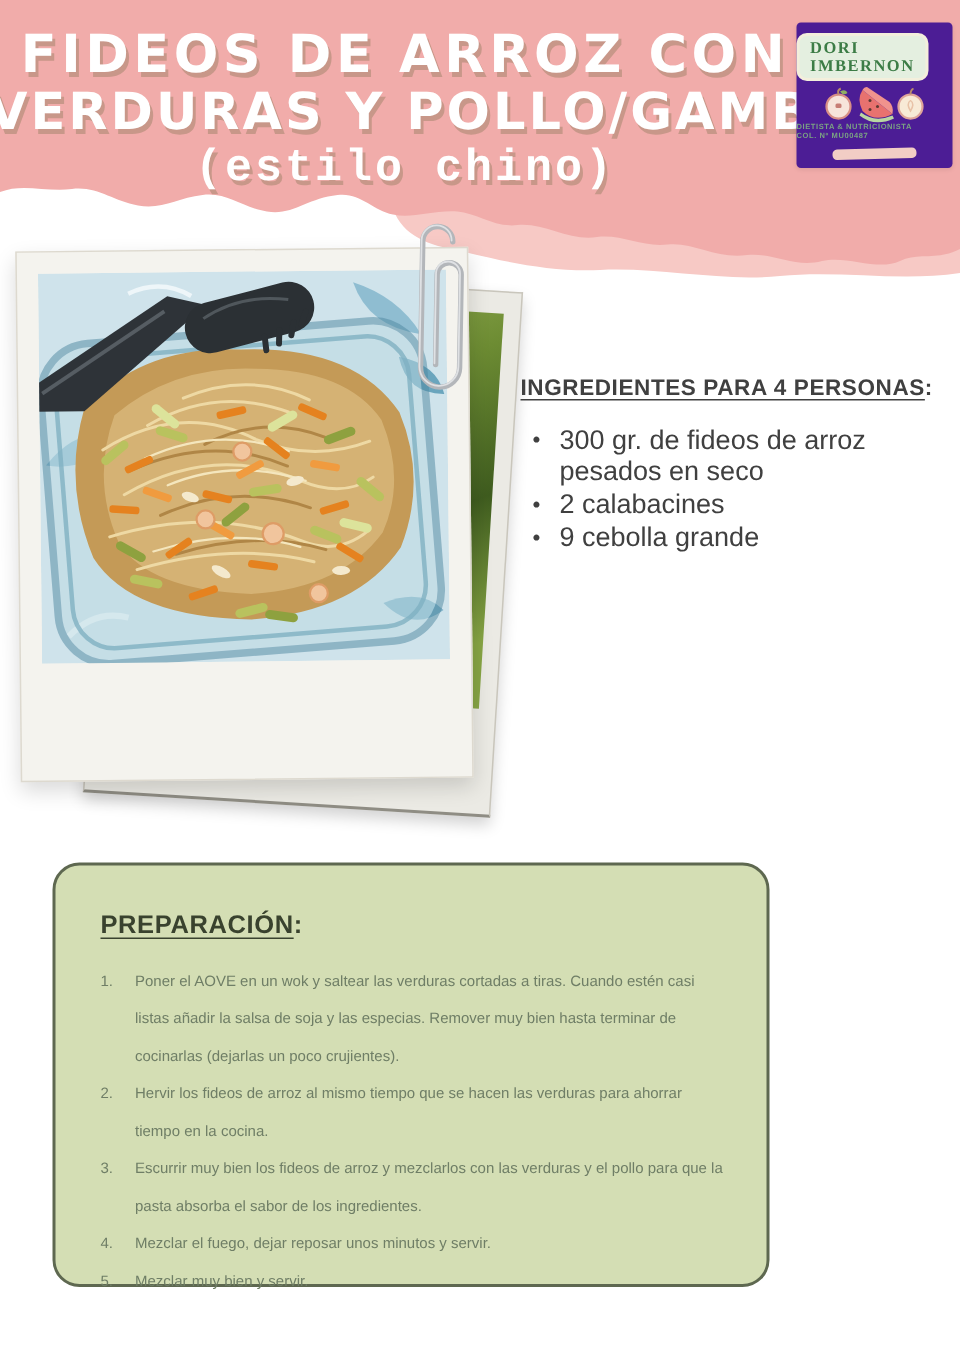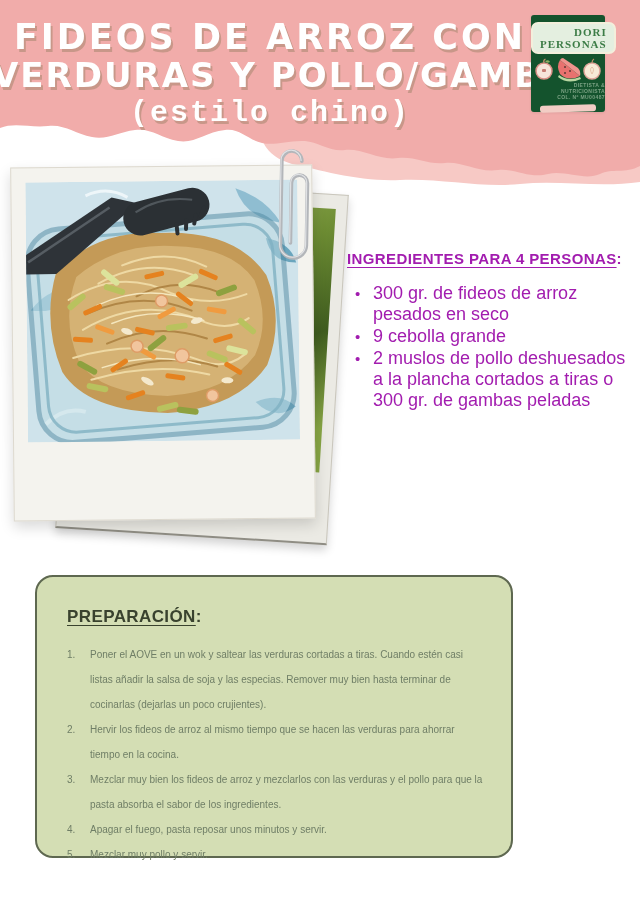--- a/index.html
+++ b/index.html
@@ -10,43 +10,43 @@
   .header{position:absolute;left:0;top:0;width:640px;height:190px;}
   .torn{position:absolute;left:0;top:0;width:640px;height:190px;}
   .titles{position:absolute;left:0;top:0;width:540px;text-align:center;color:#ffffff;
           font-family:"DejaVu Sans",sans-serif;font-weight:700;
           text-shadow:2px 3px 0 rgba(150,126,98,0.45);line-height:1;}
   .title-l1{position:absolute;left:0;top:20px;width:540px;font-size:35px;letter-spacing:3px;white-space:nowrap;}
   .title-l2{position:absolute;left:-8px;top:58px;width:556px;font-size:34px;letter-spacing:2px;white-space:nowrap;}
   .title-l3{position:absolute;left:0;top:98px;width:540px;font-size:30px;letter-spacing:2px;text-transform:lowercase;font-family:Liberation Mono, monospace;}
 
   
-  .logo{position:absolute;left:531px;top:15px;width:74px;height:97px;background:#14532d;
-        border-radius:3px;text-align:right;box-shadow:0 1px 3px rgba(0,0,0,0.08);}
+  .logo{position:absolute;left:531px;top:15px;width:104px;height:97px;background:#4c1d95;
+        border-radius:3px;text-align:left;box-shadow:0 1px 3px rgba(0,0,0,0.08);}
   .logo-banner{display:inline-block;margin-top:7px;background:#e4efe0;border:2px solid #f3efdc;
         border-radius:7px;padding:2px 7px;color:#3c7c46;
         font-family:"Liberation Serif",serif;font-weight:700;font-size:11px;line-height:12px;letter-spacing:1px;}
   .logo-fruits{display:block;margin:2px auto 0 auto;}
   .logo-sub{color:#7aa183;font-size:5px;line-height:6px;letter-spacing:0.4px;font-weight:700;}
   .logo-stroke{width:56px;height:7px;background:#f2cdc5;border-radius:3px;margin:5px auto 0 auto;transform:rotate(-1.5deg);}
 
   
   .polaroid-back{position:absolute;left:66px;top:186px;width:270px;height:348px;background:#ebeae4;
         border:1px solid #c9c6bc;border-bottom:2px solid #8f8d84;transform:rotate(3.6deg);
         box-shadow:0 5px 10px rgba(0,0,0,0.18);z-index:1;}
   .photo-green{position:absolute;right:11px;top:14px;width:246px;height:264px;
         background:linear-gradient(155deg,#a9c065 0%,#6d8c33 35%,#3f5c1f 62%,#87a544 88%);}
   .polaroid-front{position:absolute;left:12px;top:166px;width:300px;height:352px;background:#f4f3ee;
         border:1px solid #ddd9cf;transform:rotate(-0.6deg);
         box-shadow:0 6px 14px rgba(0,0,0,0.15);z-index:2;}
   .photo-svg{position:absolute;left:14px;top:14px;width:272px;height:260px;display:block;}
   .paperclip{position:absolute;left:268px;top:145px;width:44px;height:130px;z-index:3;transform:rotate(1deg);}
 
   
-  .ingredients{position:absolute;left:347px;top:250px;width:288px;color:#a21caf;z-index:2;}
+  .ingredients{position:absolute;left:347px;top:250px;width:288px;color:#404040;z-index:2;}
   .ing-heading{font-size:15px;font-weight:700;letter-spacing:0.4px;}
   .ing-heading .u{text-decoration:underline;text-underline-offset:3px;}
   .ing-list{list-style:none;margin:16px 0 0 0;padding:0;font-size:15px;line-height:21px;}
   .ing-list li,.ing-item{position:relative;padding-left:26px;margin:0 0 1px 0;font-size:18px;line-height:21px;}
   .ing-list li::before,.ing-item::before{content:"•";position:absolute;left:8px;top:0;font-size:15px;}
   .ing-item .u{text-decoration:underline;text-underline-offset:2px;}
 
   
   .prep{position:absolute;left:35px;top:575px;width:478px;height:283px;background:#d4deb4;
         border:2px solid #5e6850;border-radius:18px;box-sizing:border-box;
@@ -79,21 +79,21 @@
 
     <div class="titles">
       <div class="title-l1">FIDEOS DE ARROZ CON</div>
       <div class="title-l2">VERDURAS Y POLLO/GAMBAS</div>
       <div class="title-l3">(estilo chino)</div>
     </div>
 
     <div class="logo">
       <div class="logo-banner">
         <span>DORI</span><br>
-        <span>PERSONAS</span>
+        <span>IMBERNON</span>
       </div>
       <svg class="logo-fruits" width="72" height="26" viewBox="0 0 72 26">
 
         <g>
           <circle cx="12" cy="15" r="8" fill="#f7e4da" stroke="#d98f86" stroke-width="1.5"></circle>
           <path d="M12 7 q-1 -3 1.5 -4" stroke="#b98c6a" stroke-width="1.3" fill="none"></path>
           <path d="M13 5 q4 -2 5 1 q-3 2 -5 -1" fill="#8fae62"></path>
           <rect x="10" y="13" width="4" height="3" rx="1" fill="#c77d74"></rect>
         </g>
 
@@ -225,39 +225,39 @@
   </svg>
 
   <section class="ingredients">
     <div class="ing-heading">
       <span class="u">INGREDIENTES PARA 4 PERSONAS</span><span>:</span>
     </div>
     <ul class="ing-list">
 
         <li><span>300 gr. de fideos de arroz pesados en seco</span></li>
 
+        <li><span>2 calabacines</span></li>
 
         <li><span>9 cebolla grande</span></li>
 
 
-        <li><span>2 muslos de pollo deshuesados a la plancha cortados a tiras o 300 gr. de gambas peladas</span></li>
       </ul>
   </section>
 
   <section class="prep">
     <div class="prep-heading">
       <span class="u">PREPARACIÓN</span><span>:</span>
     </div>
     <ol class="prep-list">
 
         <li>Poner el AOVE en un wok y saltear las verduras cortadas a tiras. Cuando estén casi listas añadir la salsa de soja y las especias. Remover muy bien hasta terminar de cocinarlas (dejarlas un poco crujientes).</li>
 
         <li>Hervir los fideos de arroz al mismo tiempo que se hacen las verduras para ahorrar tiempo en la cocina.</li>
 
-        <li>Mezclar muy bien los fideos de arroz y mezclarlos con las verduras y el pollo para que la pasta absorba el sabor de los ingredientes.</li>
-
-        <li>Apagar el fuego, pasta reposar unos minutos y servir.</li>
-
-        <li>Mezclar muy pollo y servir.</li>
+        <li>Escurrir muy bien los fideos de arroz y mezclarlos con las verduras y el pollo para que la pasta absorba el sabor de los ingredientes.</li>
+
+        <li>Mezclar el fuego, dejar reposar unos minutos y servir.</li>
+
+        <li>Mezclar muy bien y servir.</li>
       </ol>
   </section>
 
 </div>
 
 </body></html>

